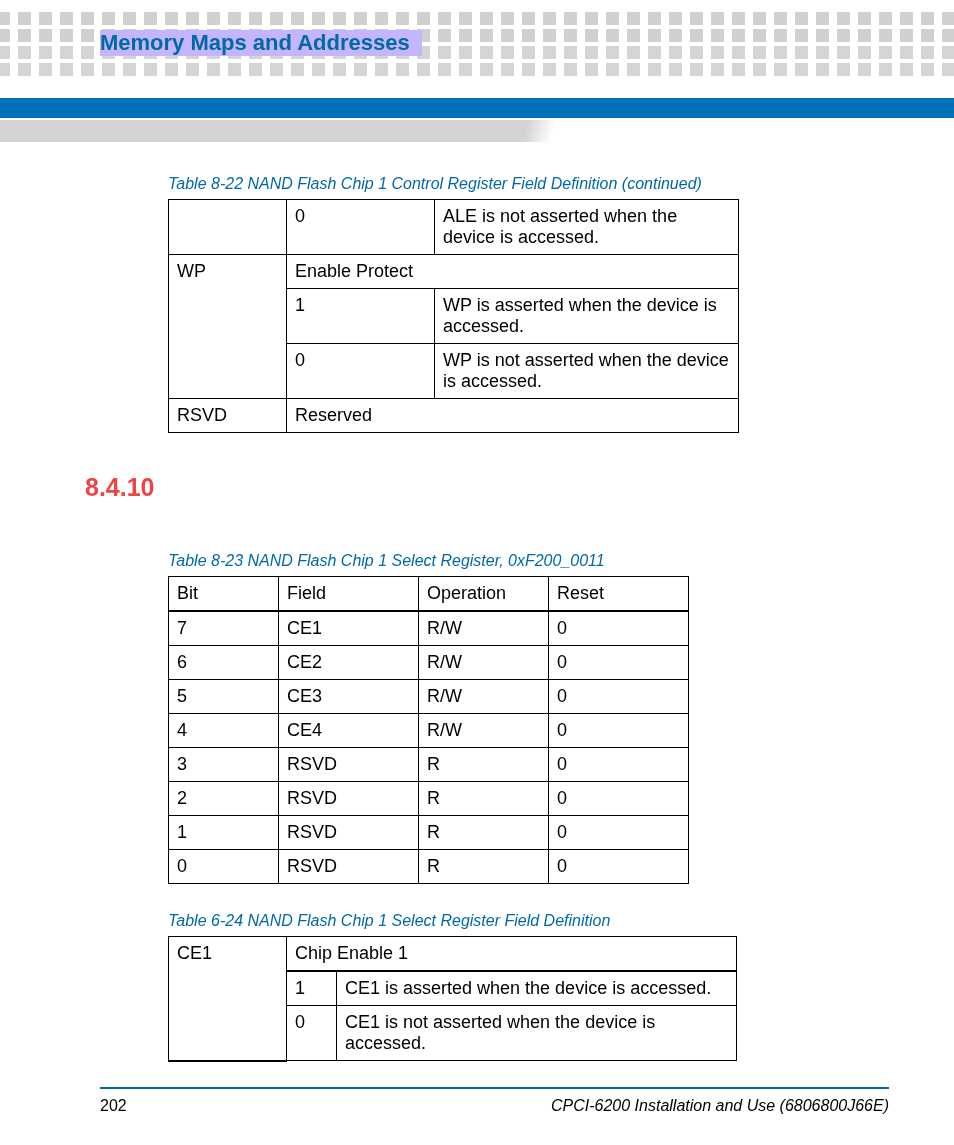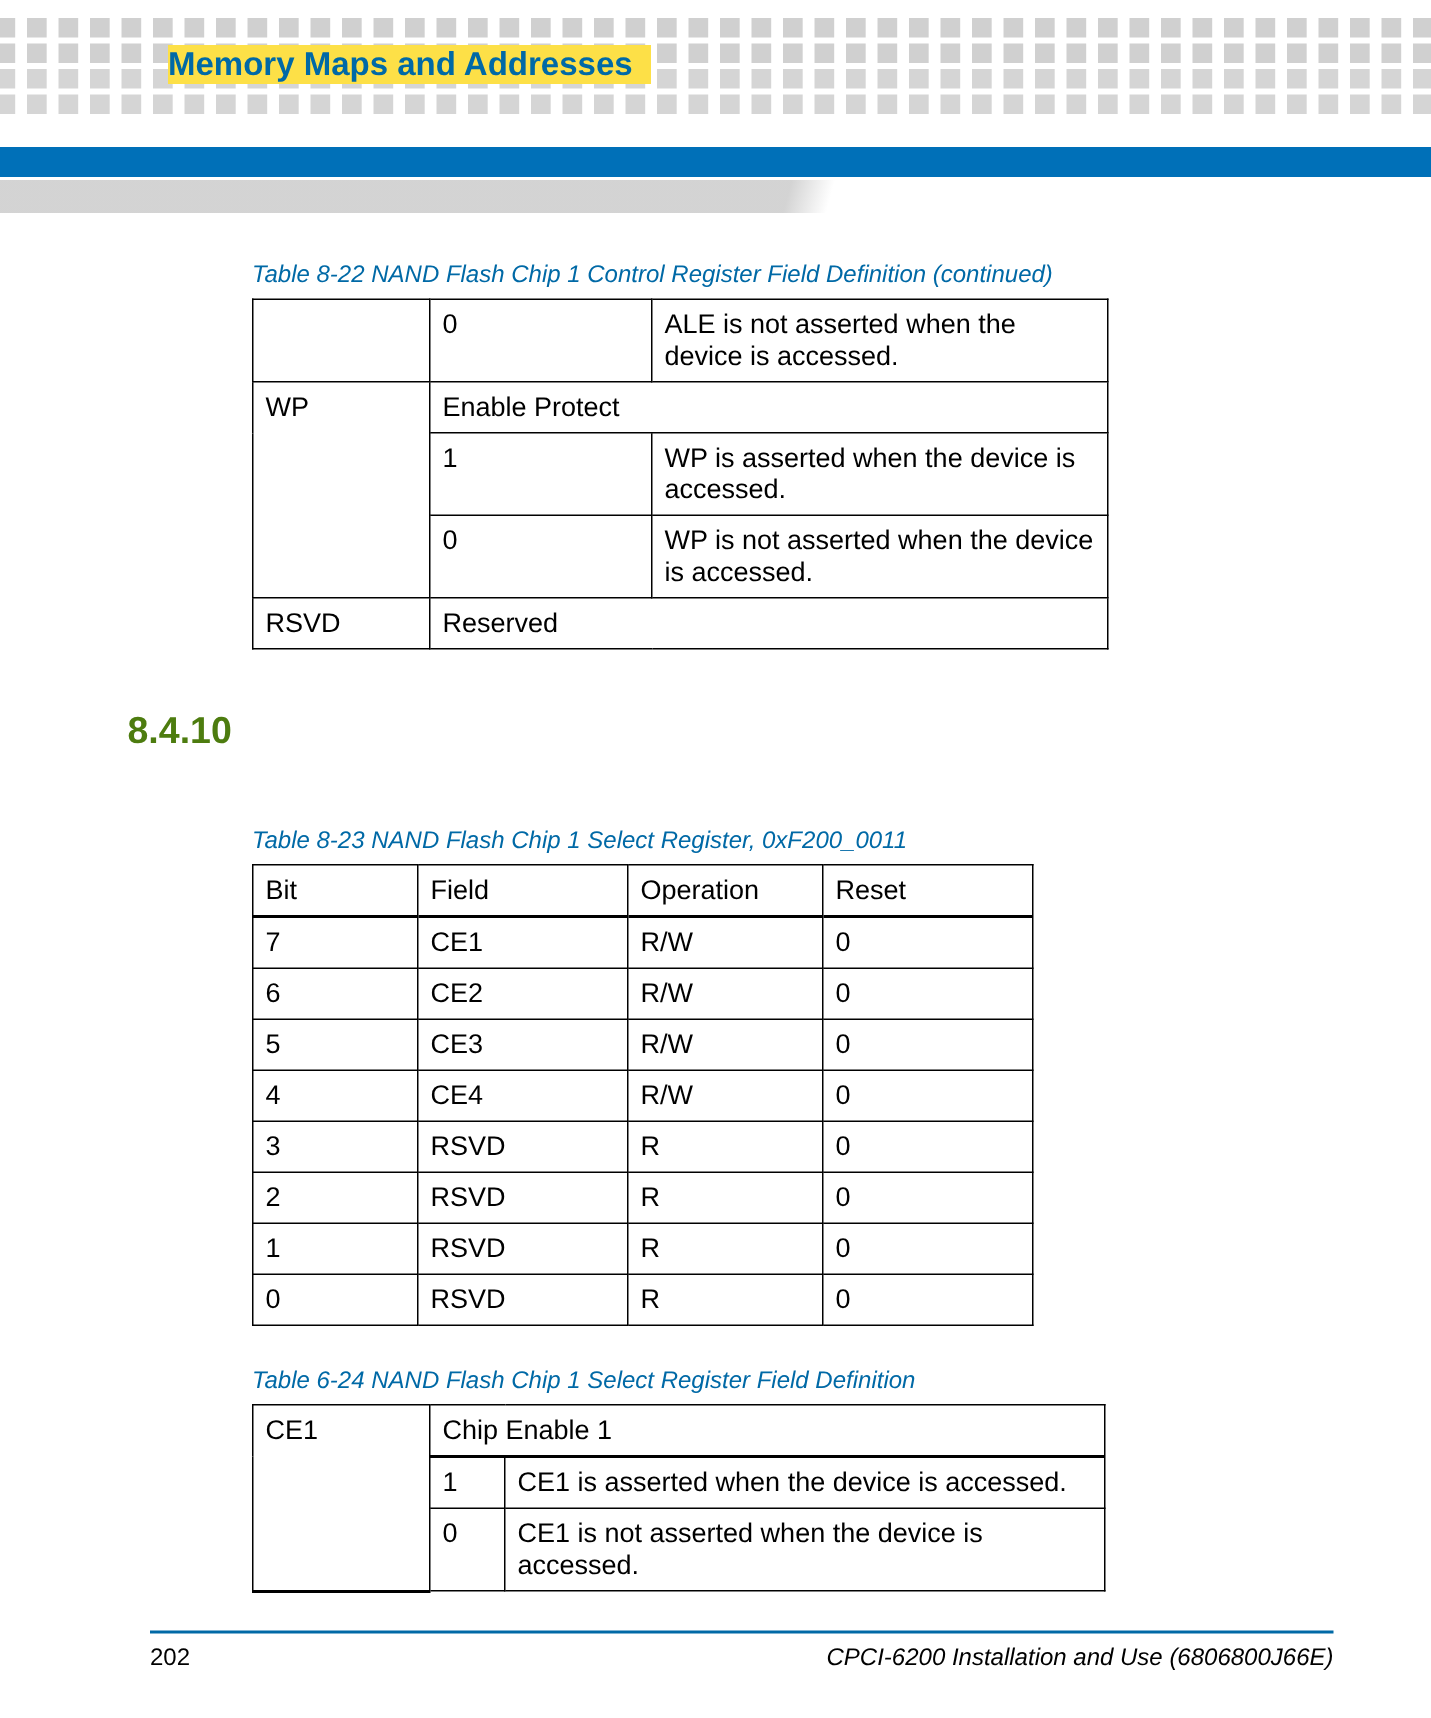--- a/index.html
+++ b/index.html
@@ -31,23 +31,23 @@
     height: 13px;
     background-image: linear-gradient(to right, #d0d0d0 0 13px, transparent 13px 21px);
     background-repeat: repeat-x;
     background-size: 21px 13px;
     background-position: 18px 0;
   }
   .dot-row:nth-child(3),
   .dot-row:nth-child(4) { opacity: .9; }
   .header-title-wrap {
     position: absolute;
-    left: 112px;
+    left: 100px;
     top: 30px;
-    background: #fde047;
+    background: #c4b5fd;
     padding: 0 12px 0 0;
     z-index: 2;
   }
   .header-title {
     color: #0069a6;
     font-weight: 700;
     font-size: 22px;
   }
   .blue-bar {
     position: absolute;
@@ -86,21 +86,21 @@
   }
   td {
     border: 1px solid #000;
     padding: 6px 8px;
     font-size: 18px;
     vertical-align: top;
   }
   .sec-heading {
     display: flex;
     gap: 24px;
-    color: #4d7c0f;
+    color: #ef4444;
     font-weight: 700;
     font-size: 25px;
     margin: 40px 0 50px -15px;
   }
   .thick-bottom td { border-bottom-width: 2px; margin-left: 28px; }
   .footer {
     position: absolute;
     left: 100px;
     right: 65px;
     bottom: 30px;

